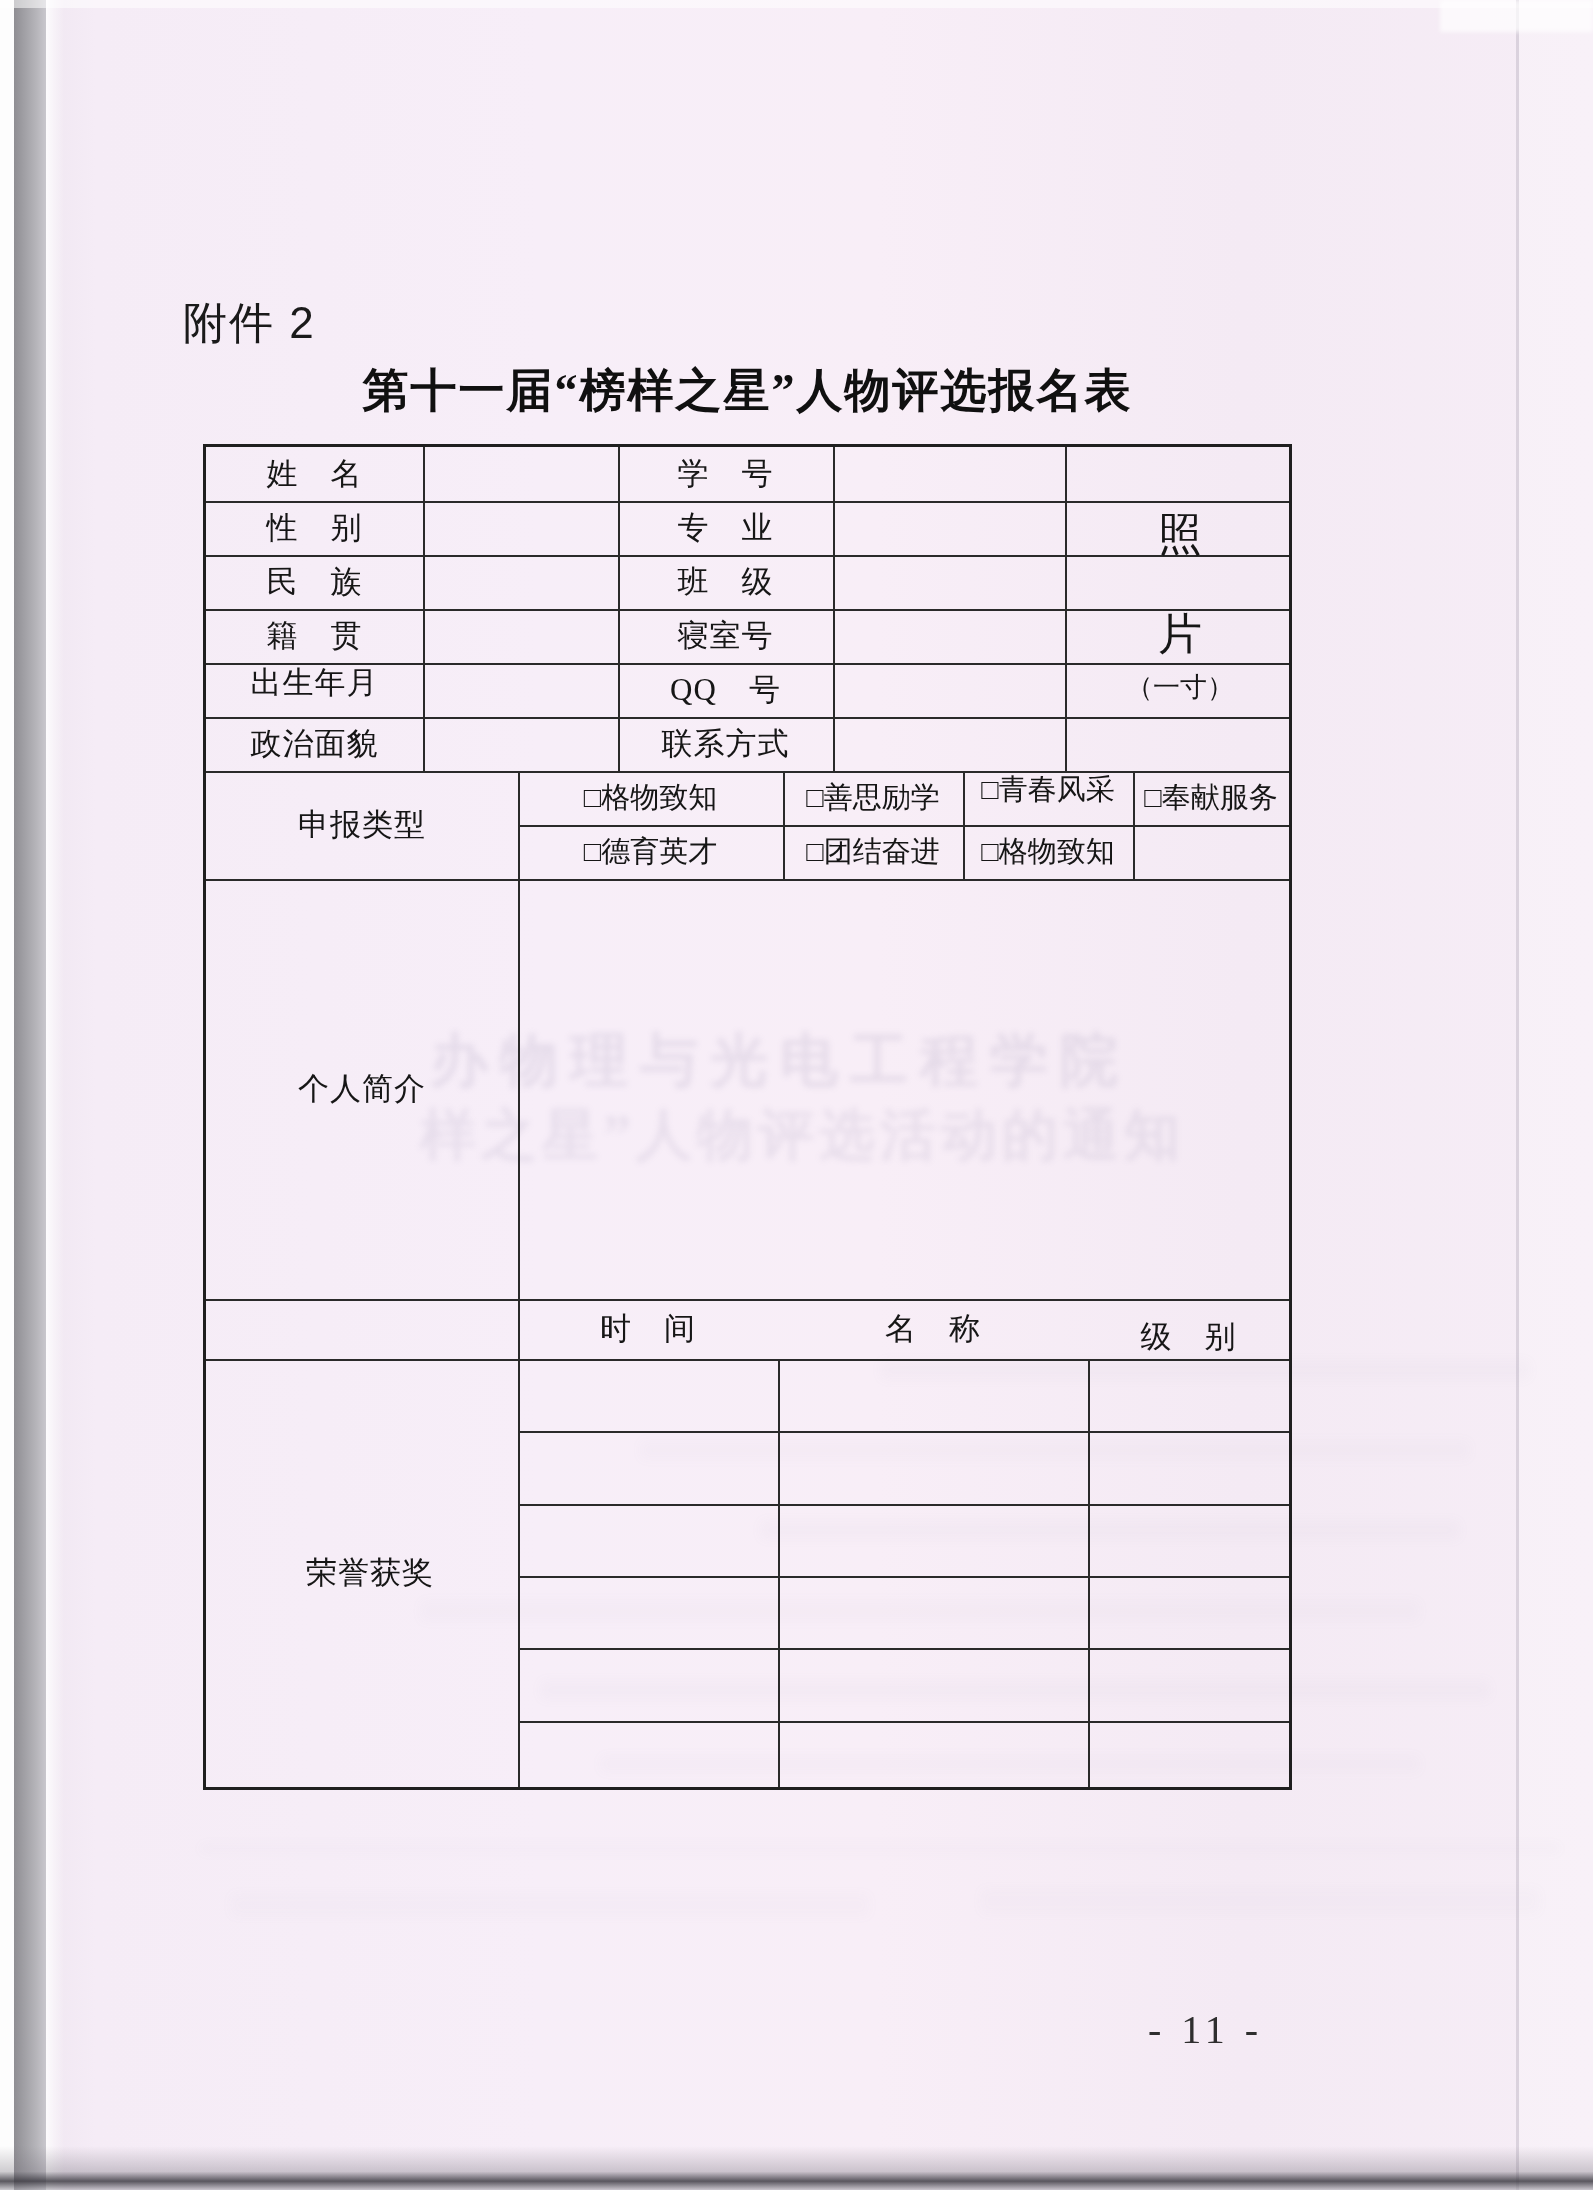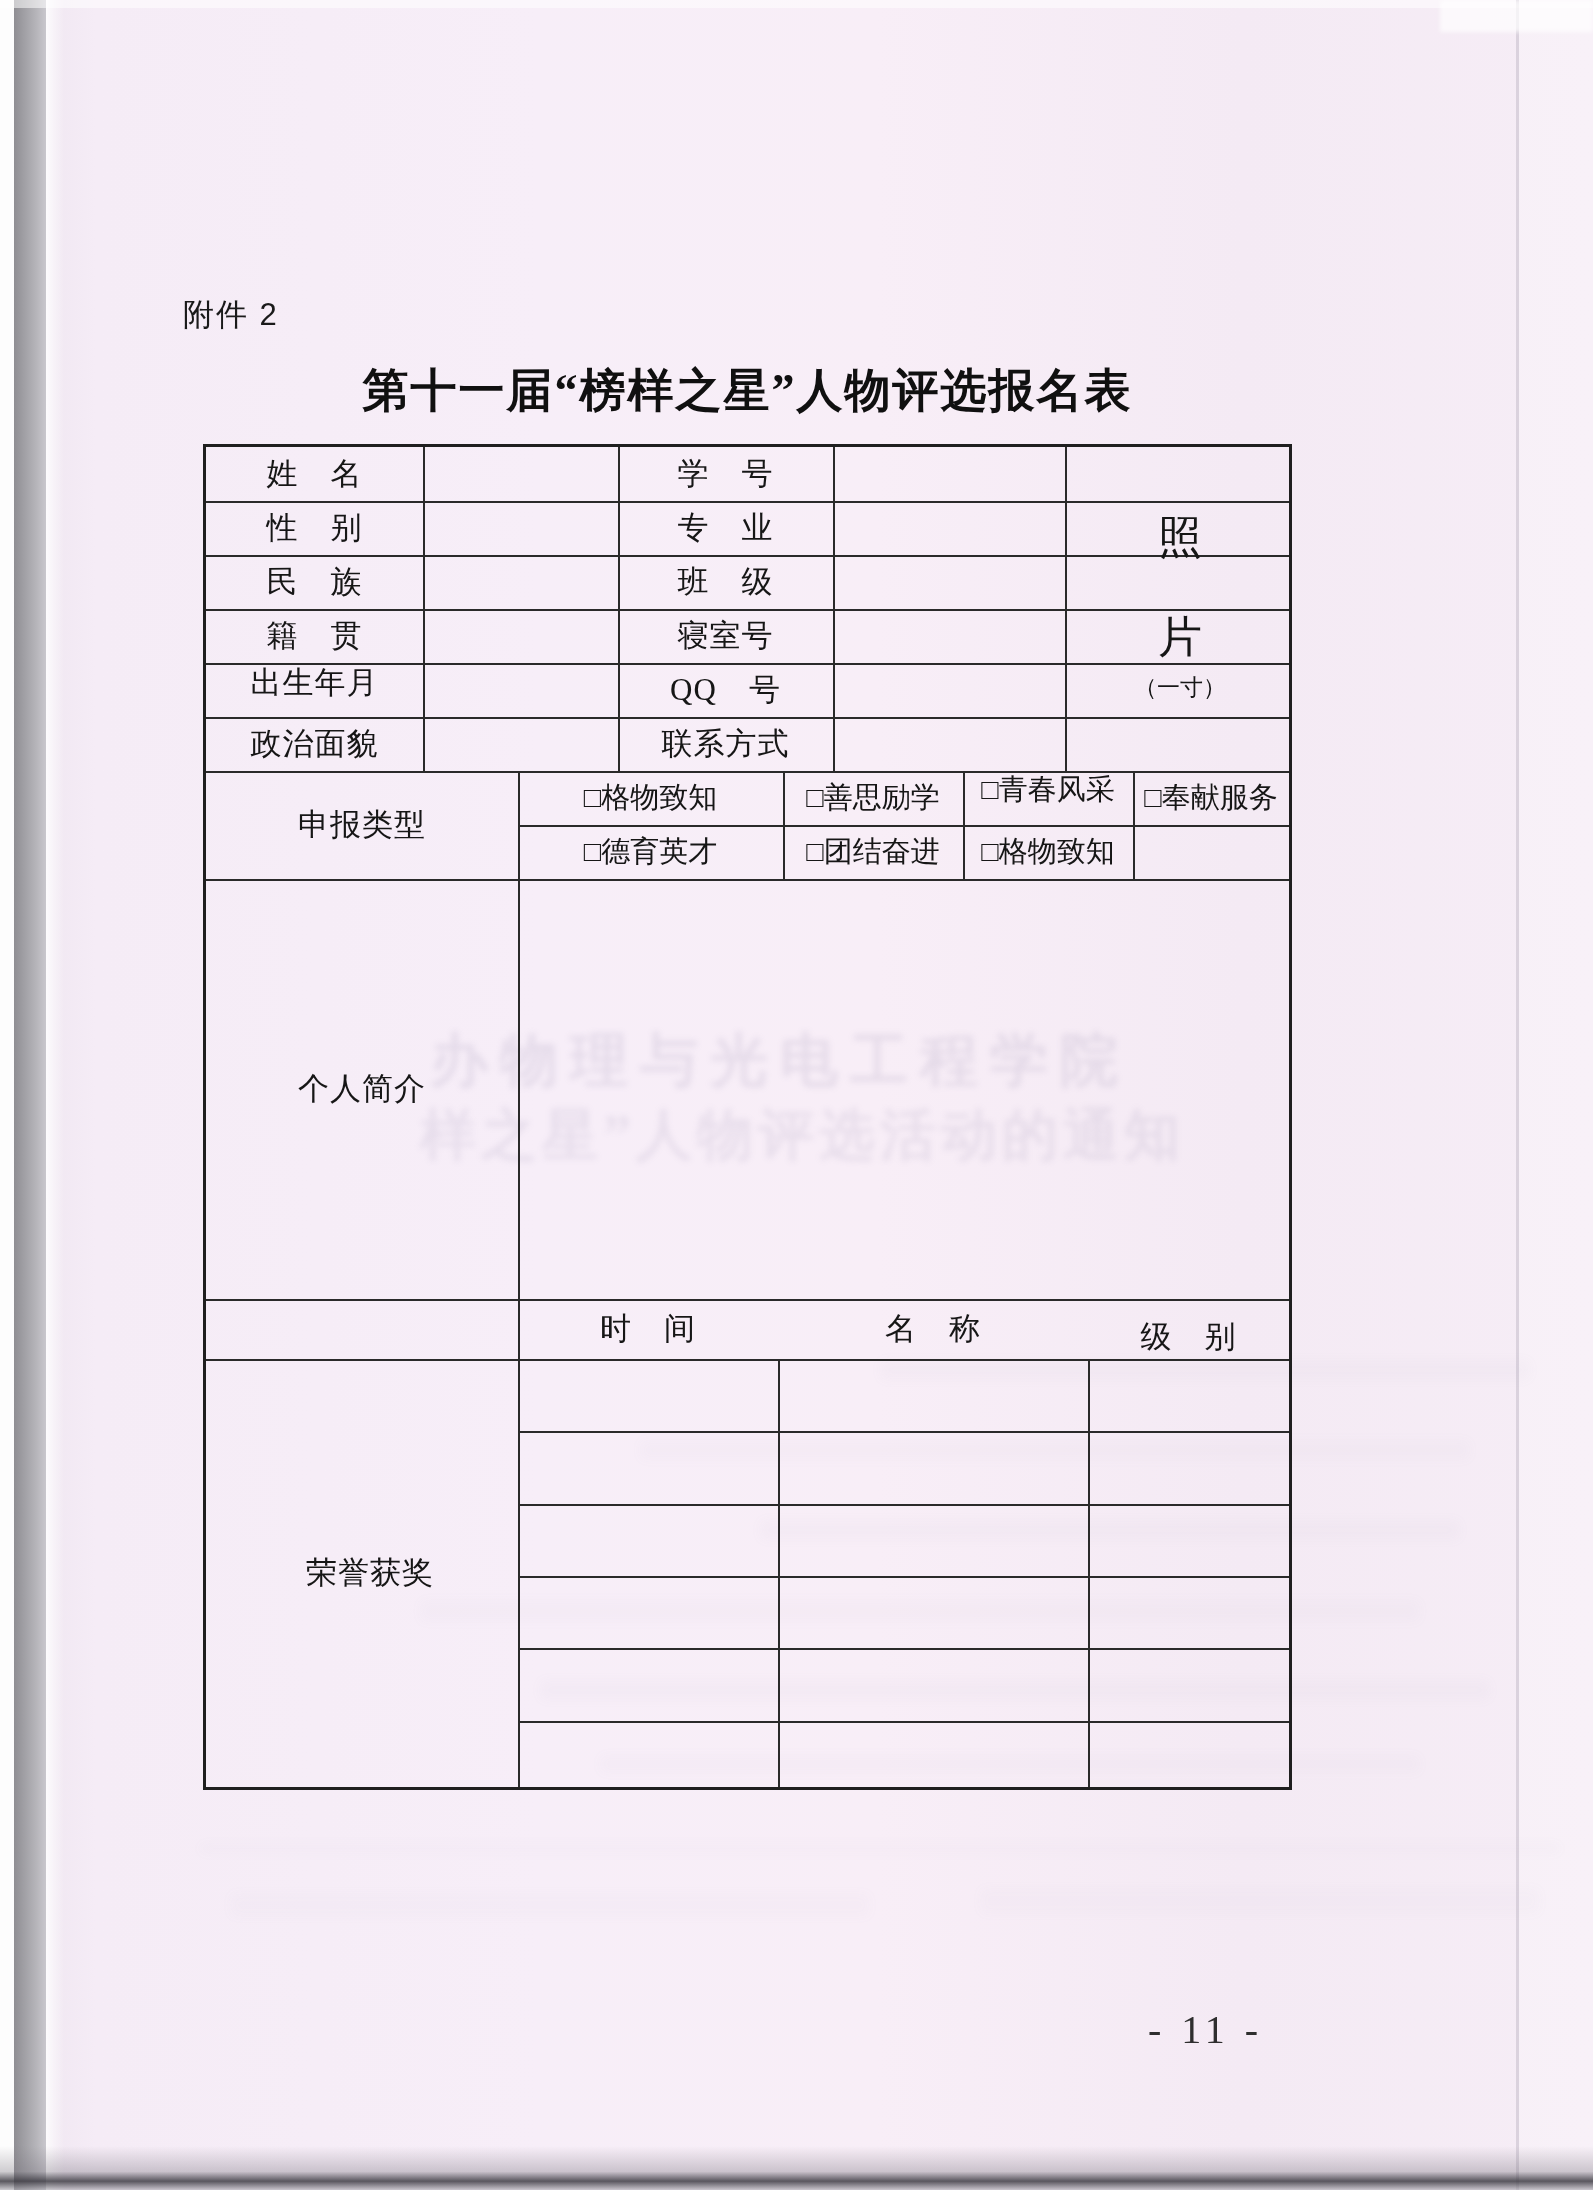--- a/index.html
+++ b/index.html
@@ -14,38 +14,38 @@
       background:linear-gradient(90deg,#8f8e93,#b6b5ba 70%,#c9c7cd);}
   #edge-left-glow{left:46px;top:0;width:18px;height:2190px;
       background:linear-gradient(90deg,rgba(255,255,255,.85),rgba(255,255,255,0));}
   #edge-top{left:0;top:0;width:1593px;height:8px;background:rgba(255,255,255,.55);}
   #edge-right-seam{left:1516px;top:0;width:3px;height:2190px;background:rgba(140,130,150,.25);}
   #edge-right-strip{left:1519px;top:0;width:74px;height:2190px;background:rgba(250,247,250,.45);}
   #edge-tr-patch{left:1440px;top:0;width:153px;height:32px;background:rgba(255,255,255,.7);filter:blur(2px);}
   #edge-bottom{left:0;top:2146px;width:1593px;height:44px;
       background:linear-gradient(to bottom,rgba(0,0,0,0) 0%,rgba(120,115,125,.35) 58%,rgba(62,60,68,.85) 80%,rgba(172,170,178,.6) 100%);}
 
-  #attachment-label{position:absolute;left:183px;top:294px;font-size:31px;
+  #attachment-label{position:absolute;left:183px;top:294px;font-size:44px;
       font-family:"Liberation Sans","DejaVu Sans",sans-serif;color:#1a1a1a;letter-spacing:2px;}
   #doc-title{position:absolute;left:203px;top:360px;width:1089px;text-align:center;
       font-size:46px;font-weight:bold;letter-spacing:2px;color:#101010;}
   #page-number{position:absolute;left:1148px;top:2006px;font-size:40px;letter-spacing:5px;color:#2e2e2e;}
 
   
   #form-table{position:absolute;left:203px;top:444px;width:1089px;height:1346px;
       border:3px solid #1f1f1f;box-sizing:border-box;}
   .hline,.vline{position:absolute;background:#2a2a2a;}
   .hline{height:2px;}
   .vline{width:2px;}
   .cell{position:absolute;display:flex;align-items:center;justify-content:center;
       font-size:31px;color:#161616;letter-spacing:1px;}
   .opt{font-size:29px;letter-spacing:0;}
   #photo-cell{flex-direction:column;}
   #photo-cell .big{font-size:44px;line-height:1.0;letter-spacing:0;}
-  #photo-cell .small{font-size:23px;margin-top:12px;letter-spacing:0;}
+  #photo-cell .small{font-size:27px;margin-top:12px;letter-spacing:0;}
   #photo-cell .gap{height:56px;}
 
   
   .ghost{position:absolute;color:#8f84a8;pointer-events:none;}
   #ghost-line1{left:430px;top:1022px;width:780px;font-size:58px;font-weight:bold;
       letter-spacing:12px;opacity:.17;filter:blur(3px);}
   #ghost-line2{left:420px;top:1098px;width:1000px;font-size:56px;font-weight:bold;
       letter-spacing:5px;opacity:.14;filter:blur(3px);}
   .ghost-bar{position:absolute;background:rgba(150,142,172,.55);filter:blur(6px);
       border-radius:4px;pointer-events:none;}

